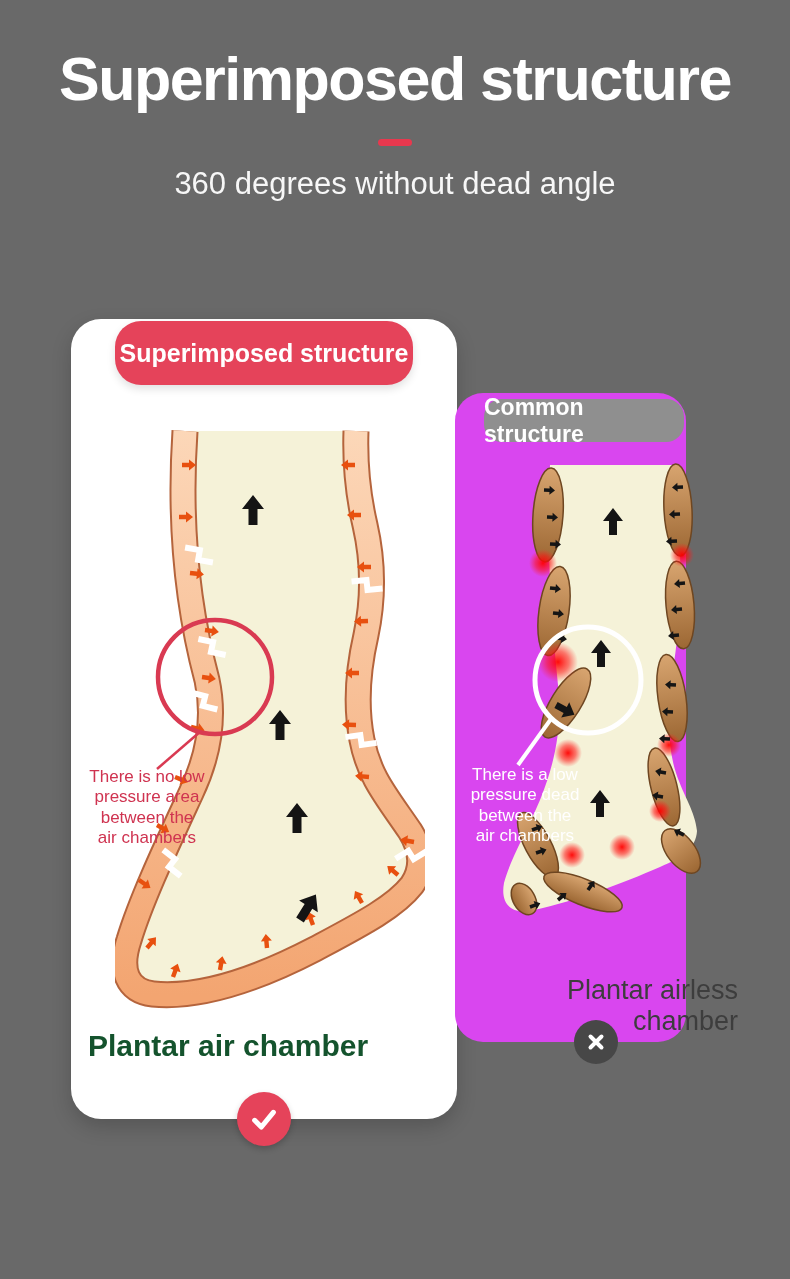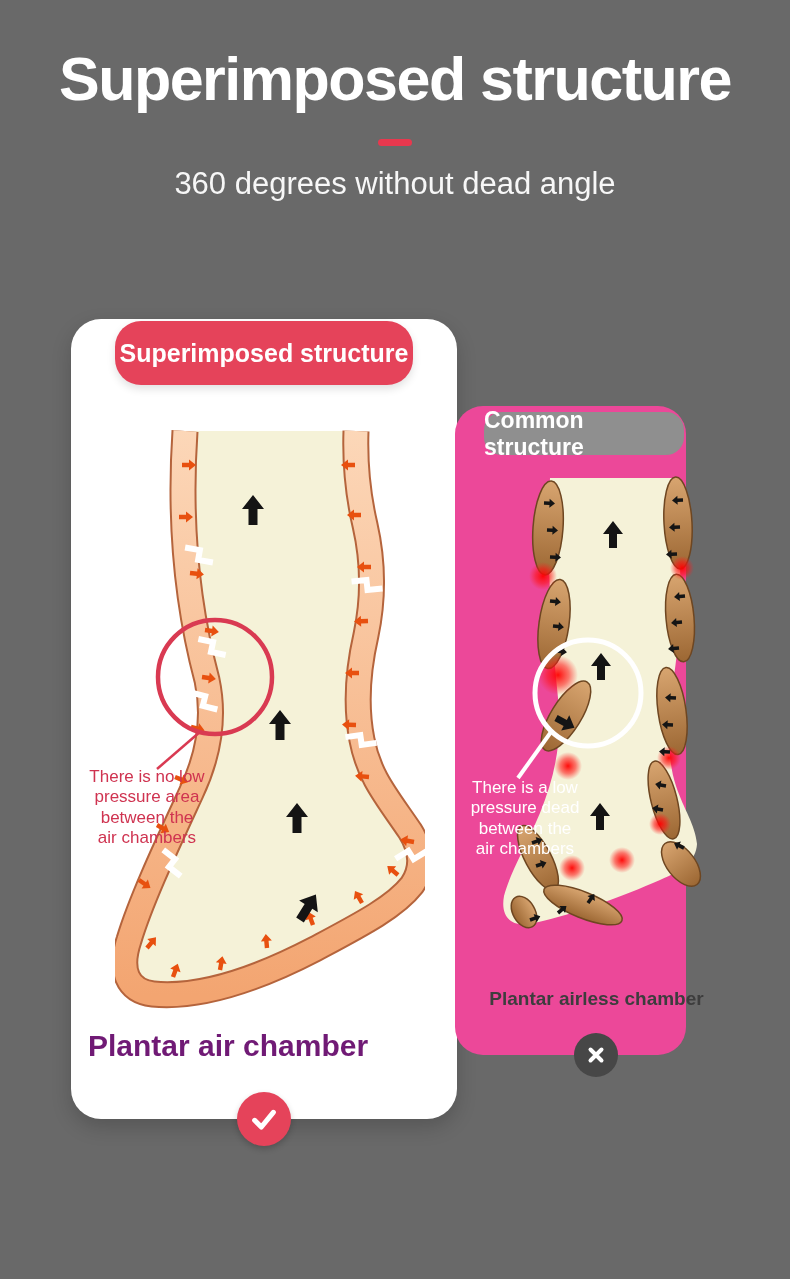--- a/index.html
+++ b/index.html
@@ -32,45 +32,45 @@
     box-shadow:0 8px 20px rgba(0,0,0,0.18);
   }
   .badge-red{
     position:absolute;left:44px;top:2px;width:298px;height:64px;
     background:#e5435a;border-radius:26px;
     display:flex;align-items:center;justify-content:center;
     color:#ffffff;font-size:25px;font-weight:bold;
     box-shadow:0 4px 8px rgba(0,0,0,0.12);
   }
   .card-right{
-    left:455px;top:406px;width:231px;height:649px;
-    background:#ec4899;border-radius:28px;
+    left:455px;top:393px;width:231px;height:649px;
+    background:#d946ef;border-radius:28px;
   }
   .badge-gray{
     position:absolute;left:29px;top:6px;width:200px;height:43px;
     background:#8f8f8f;border-radius:18px;
     display:flex;align-items:center;justify-content:center;
     color:#ffffff;font-size:23px;font-weight:bold;
   }
   .illu{position:absolute;}
   .illu-left{left:44px;top:106px;width:310px;height:585px;}
   .illu-right{left:33px;top:62px;width:250px;height:480px;}
   .annotation{
     position:absolute;white-space:pre-line;text-align:center;
     font-size:17px;font-weight:normal;line-height:1.2;
   }
   .annotation-left{left:6px;top:448px;width:140px;color:#cf3350;}
   .annotation-right{left:0px;top:372px;width:140px;color:#ffffff;}
   .caption-left{
     position:absolute;left:0;top:710px;width:314px;text-align:center;
-    color:#701a75;font-size:30px;font-weight:bold;
+    color:#14532d;font-size:30px;font-weight:bold;
   }
   .caption-right{
-    position:absolute;left:0;top:582px;width:283px;text-align:center;
-    color:#3d3d3d;font-size:19px;font-weight:bold;
+    position:absolute;left:0;top:582px;width:283px;text-align:right;
+    color:#3d3d3d;font-size:27px;font-weight:normal;
   }
   .result-icon{
     position:absolute;border-radius:50%;
     display:flex;align-items:center;justify-content:center;
   }
   .check-icon{
     left:166px;top:773px;width:54px;height:54px;
     background:#e5435a;box-shadow:0 3px 6px rgba(0,0,0,0.2);
   }
   .cross-icon{

